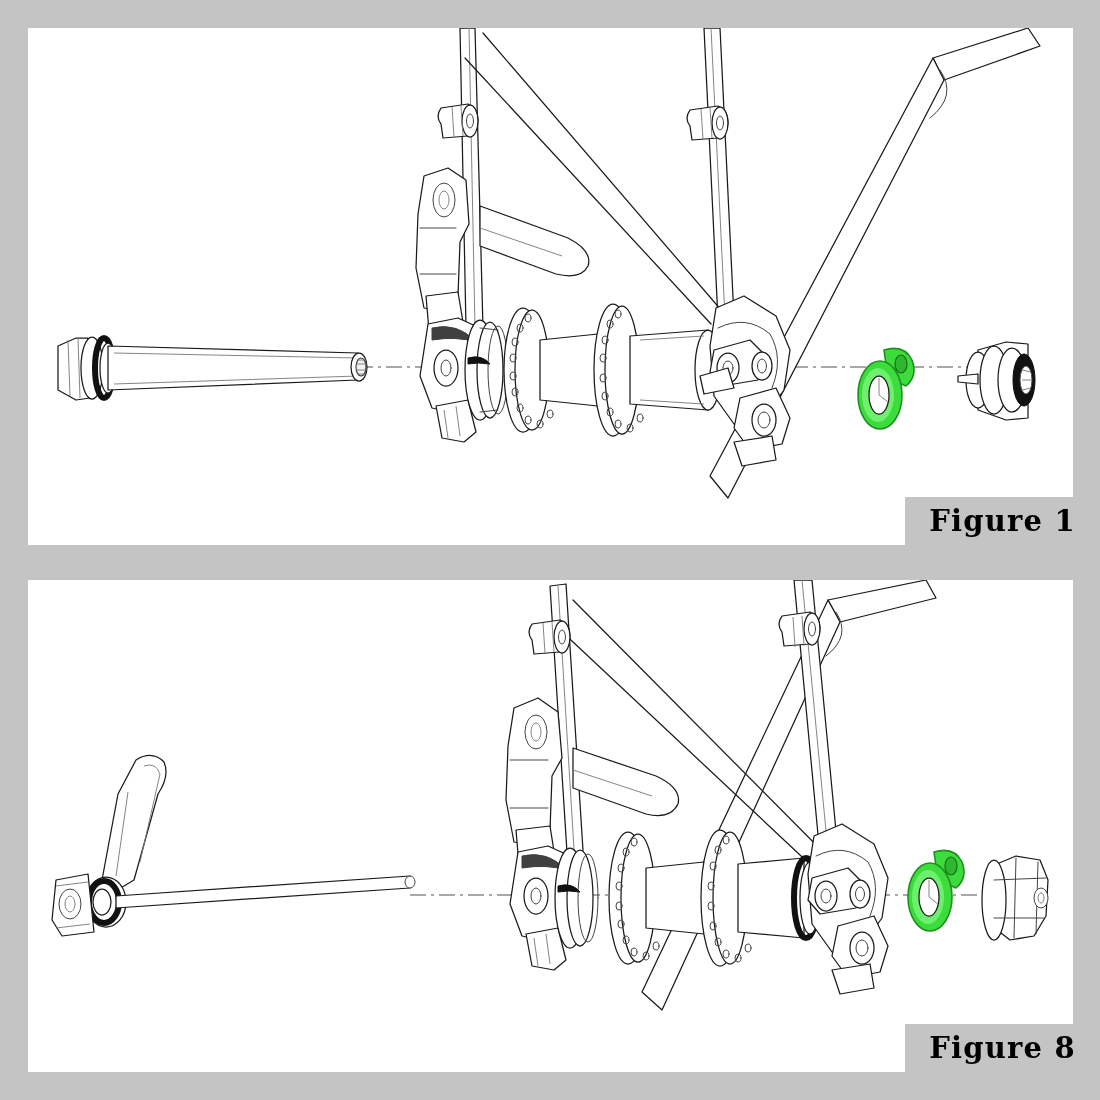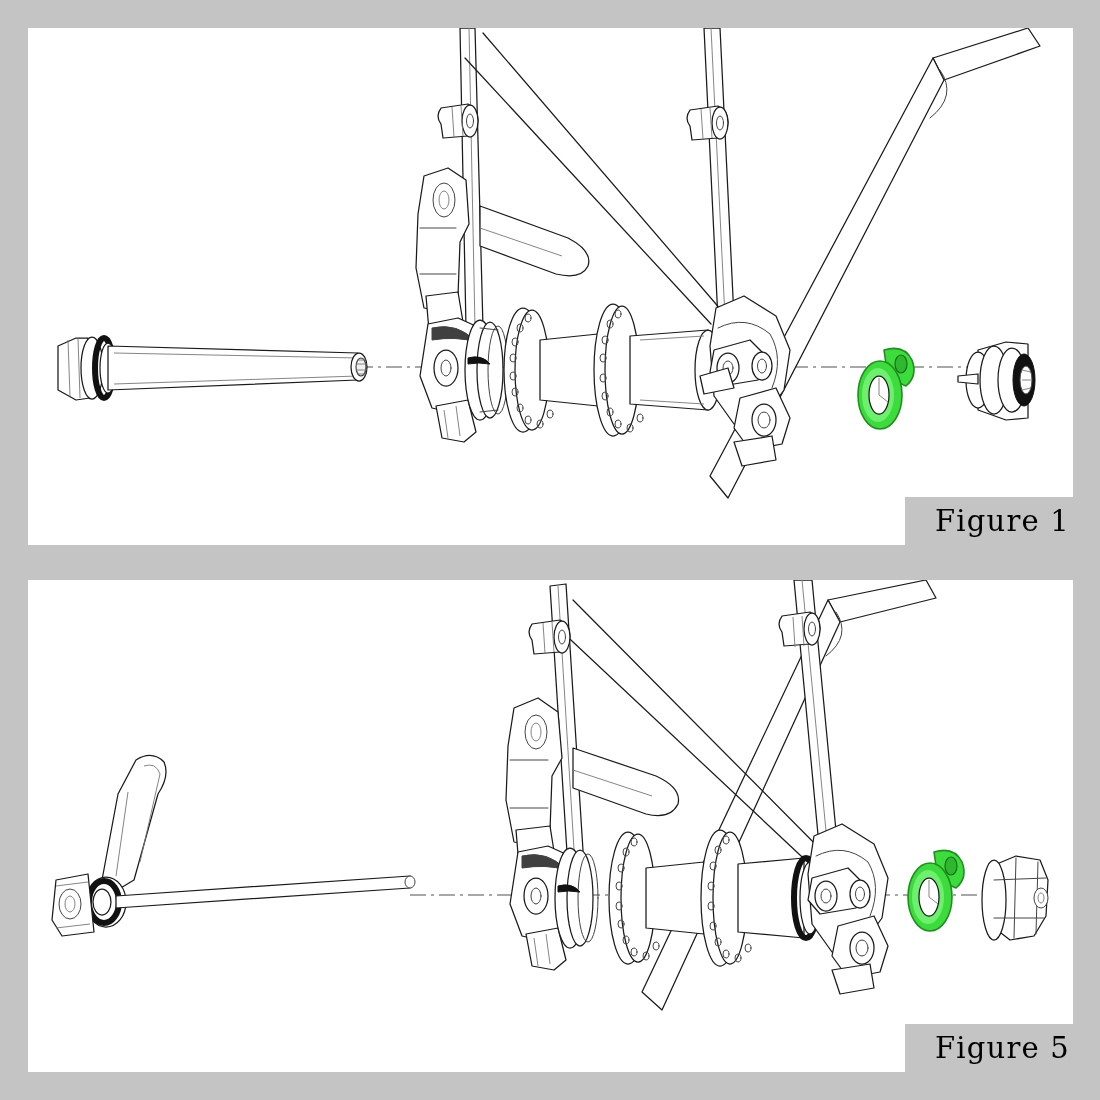--- a/index.html
+++ b/index.html
@@ -19,21 +19,21 @@
   #panel-fig1{left:28px;top:28px;width:1045px;height:517px;}
   #panel-fig2{left:28px;top:580px;width:1045px;height:492px;}
 
   .panel svg{position:absolute;left:0;top:0;display:block;}
 
   .fig-label{
     position:absolute;
     background:#c4c4c4;
     color:#000000;
     font-family:"DejaVu Serif", serif;
-    font-weight:normal;
+    font-weight:bold;
     font-size:29px;
     letter-spacing:1.2px;
     display:flex;
     align-items:center;
     justify-content:center;
     line-height:1;
   }
   #fig1-label{left:905px;top:497px;width:195px;height:48px;}
   #fig2-label{left:905px;top:1024px;width:195px;height:48px;}
 
@@ -389,15 +389,15 @@
                                L1006 356 L982 360 L964 346 Z"></path>
         <ellipse class="fillw" cx="966" cy="320" rx="12" ry="40"></ellipse>
         <path class="ln-thin" d="M988 278 L986 358 M1010 282 L1008 354"></path>
         <path class="ln-thin" d="M966 300 L1018 298 M966 338 L1016 338"></path>
         <ellipse class="fillw-thin" cx="1013" cy="318" rx="7" ry="10"></ellipse>
         <ellipse class="ln-hair" cx="1013" cy="318" rx="3" ry="5"></ellipse>
       </g>
     </svg>
   </div>
 
-  <div class="fig-label" id="fig2-label">Figure 5</div>
+  <div class="fig-label" id="fig2-label">Figure 8</div>
 
 </div>
 
 </body></html>

